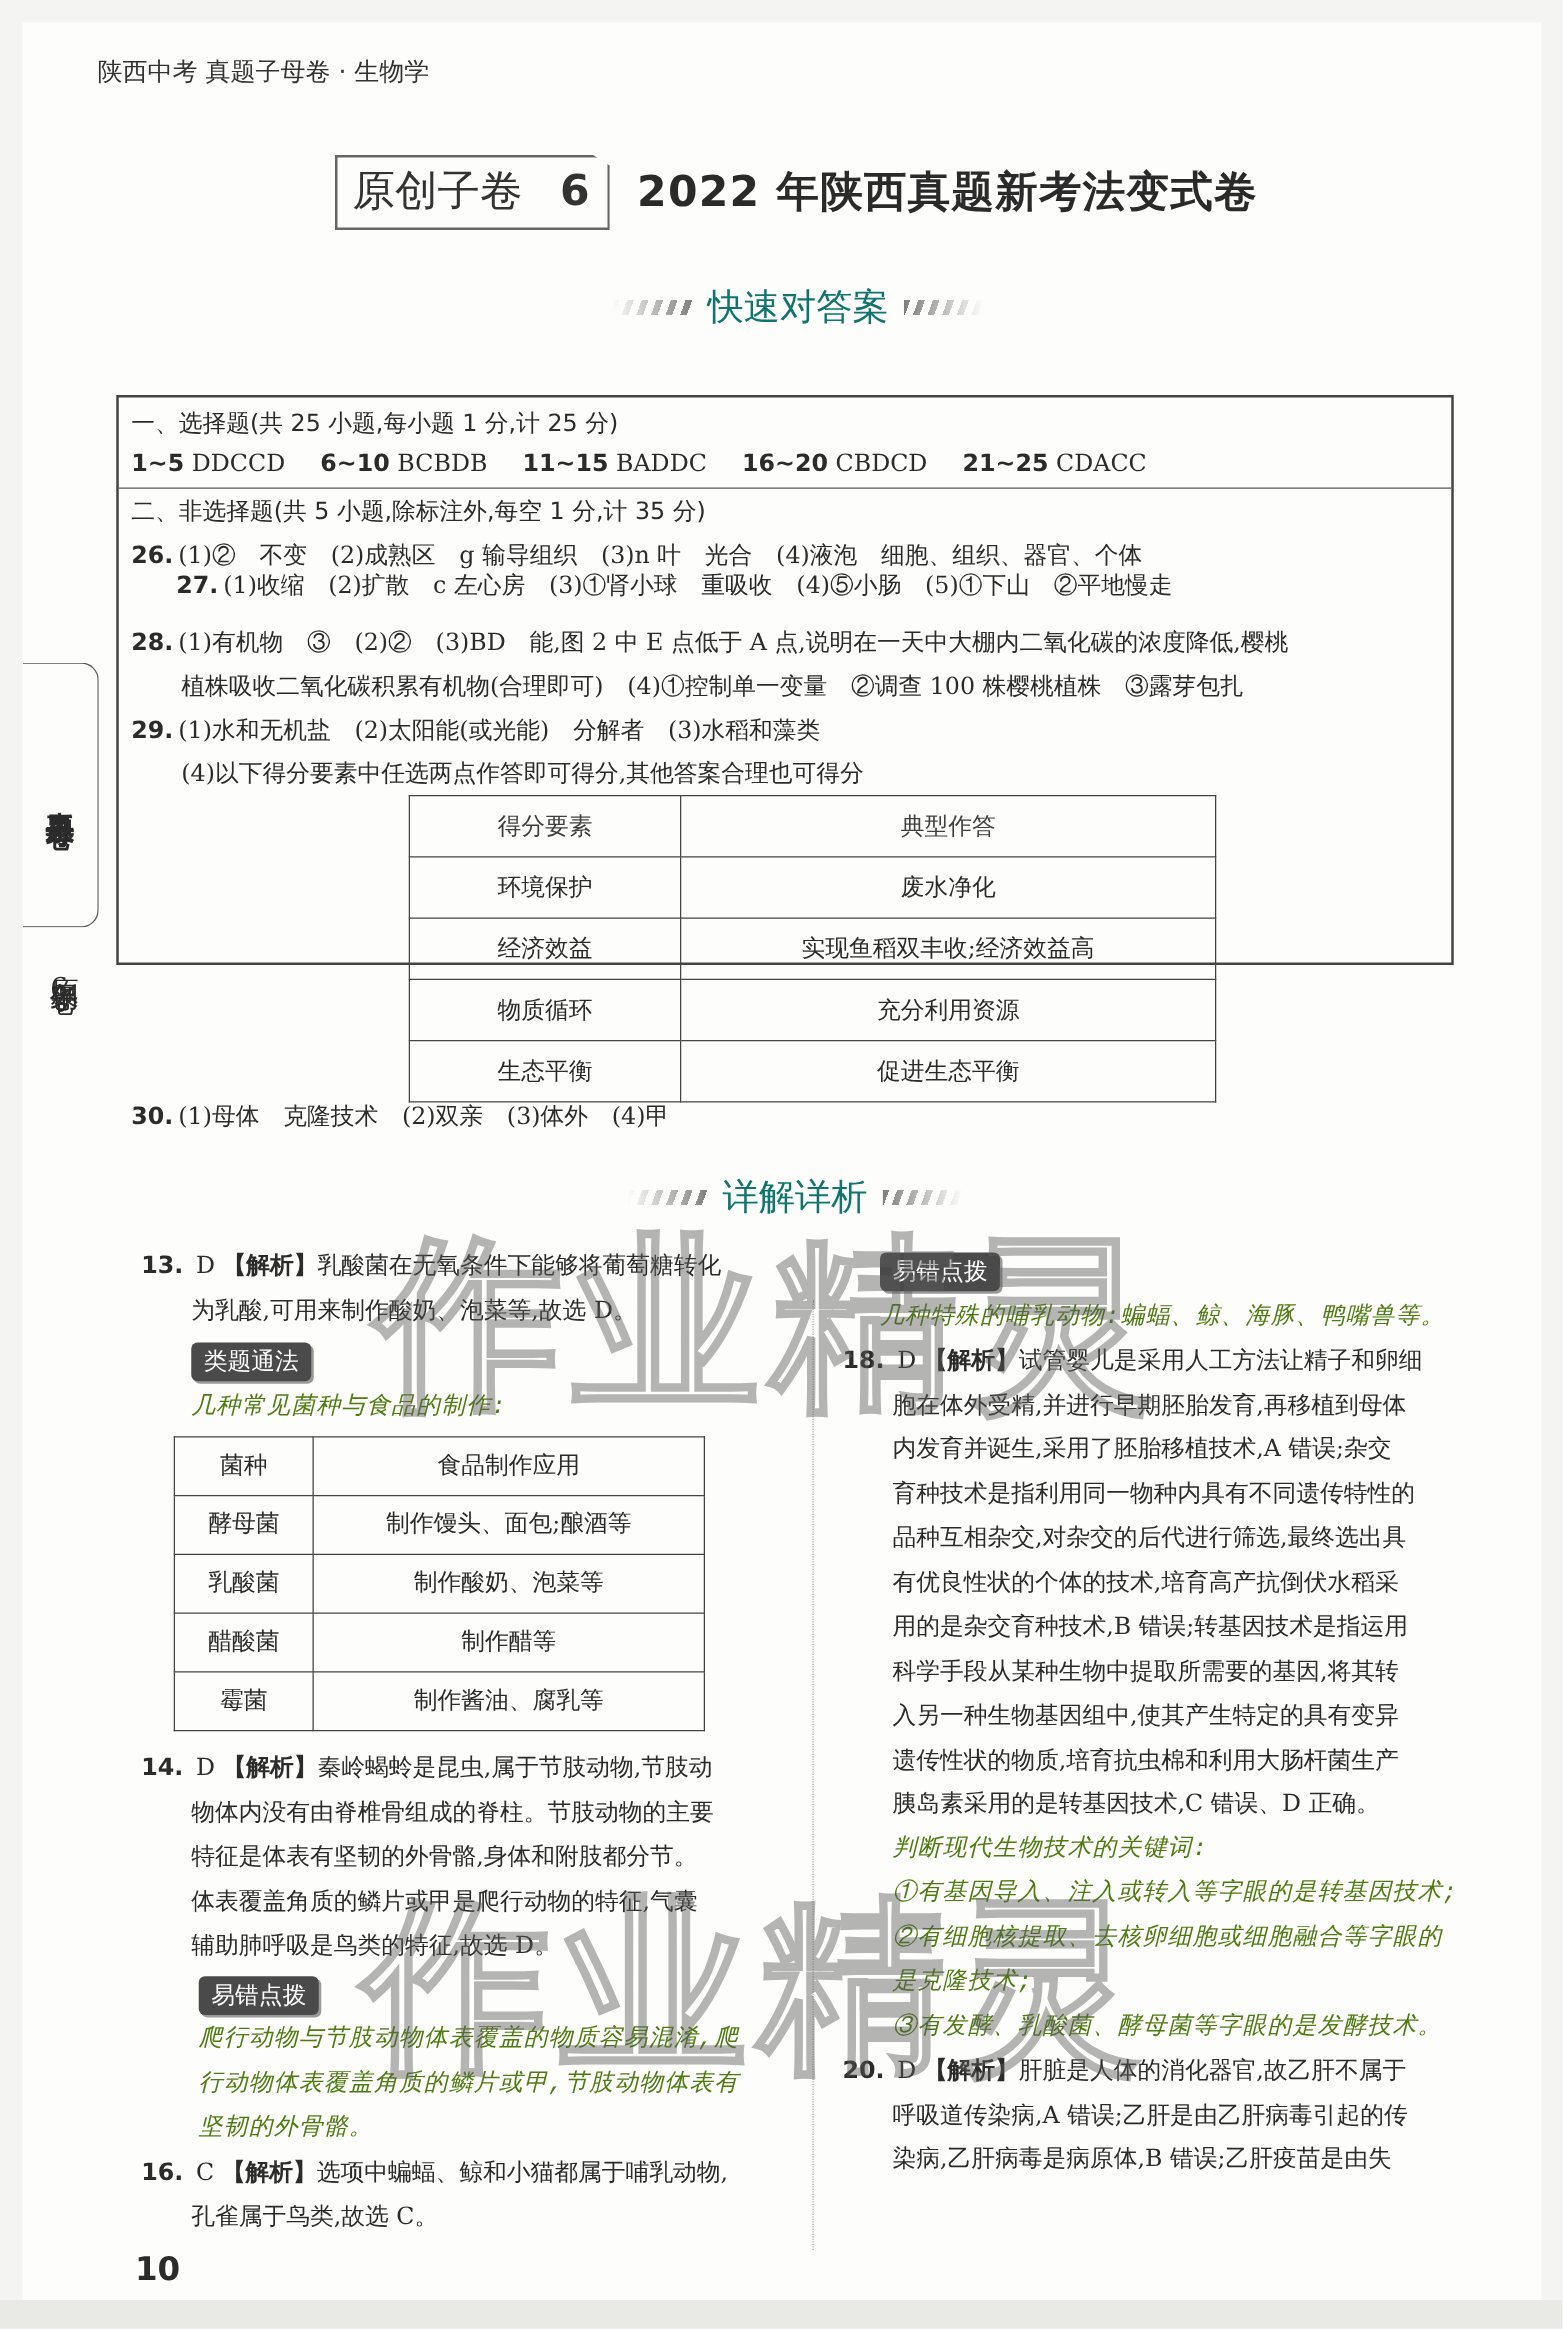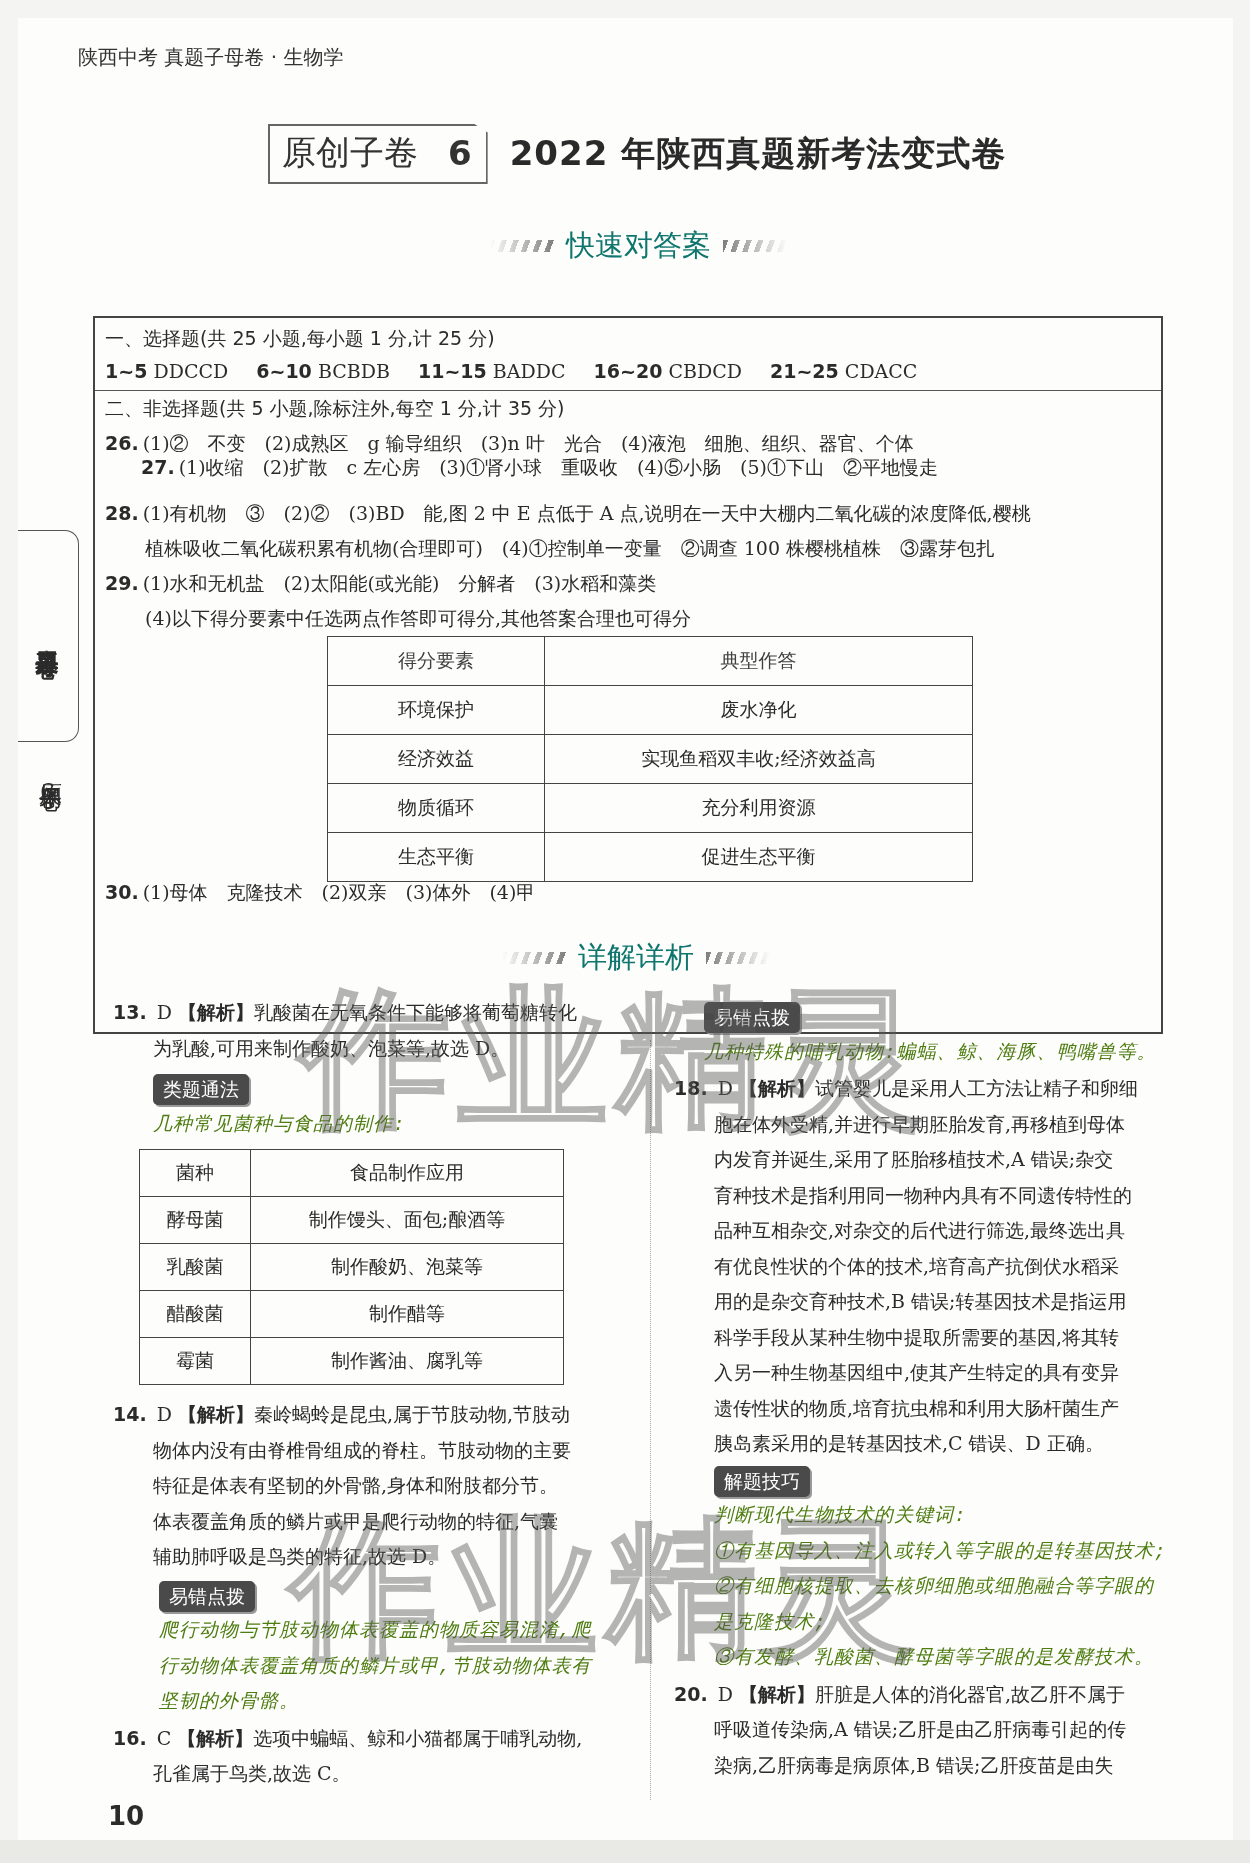--- a/index.html
+++ b/index.html
@@ -31,21 +31,21 @@
     .section-head {
       position: absolute; display: flex; align-items: center; font-size: 29px;
       font-family: "DejaVu Sans", sans-serif; color: #0f766e;
     }
     .stripes { display: inline-block; width: 64px; height: 12px; margin: 0 12px;
       background: repeating-linear-gradient(110deg, #555 0 5px, transparent 5px 11px); opacity: .75; }
     .stripes.fade-l { -webkit-mask-image: linear-gradient(90deg, transparent, #000); mask-image: linear-gradient(90deg, transparent, #000); }
     .stripes.fade-r { -webkit-mask-image: linear-gradient(90deg, #000, transparent); mask-image: linear-gradient(90deg, #000, transparent); }
 
     .answer-box {
-      position: absolute; left: 93px; top: 316px; width: 1070px; height: 718px;
+      position: absolute; left: 93px; top: 316px; width: 1070px; height: 456px;
       border: 2px solid #444; box-sizing: border-box;
     }
     .ab-row { position: absolute; left: 10px; font-size: 19px; white-space: nowrap; }
     .ab-divider { position: absolute; left: 0; right: 0; border-top: 1.5px solid #555; }
     .qnum { font-family: "DejaVu Sans", sans-serif; font-weight: bold; font-size: 19px; margin-right: 4px; }
     .head-cn { font-family: "DejaVu Sans", sans-serif; }
     .mc-item { margin-right: 22px; }
     .mc-range { font-family: "DejaVu Sans", sans-serif; font-weight: bold; }
 
     table.score { position: absolute; left: 232px; top: 318px; border-collapse: collapse; width: 646px; font-size: 19px; }
@@ -220,21 +220,20 @@
   <p class="indent">胞在体外受精,并进行早期胚胎发育,再移植到母体</p>
   <p class="indent">内发育并诞生,采用了胚胎移植技术,A 错误;杂交</p>
   <p class="indent">育种技术是指利用同一物种内具有不同遗传特性的</p>
   <p class="indent">品种互相杂交,对杂交的后代进行筛选,最终选出具</p>
   <p class="indent">有优良性状的个体的技术,培育高产抗倒伏水稻采</p>
   <p class="indent">用的是杂交育种技术,B 错误;转基因技术是指运用</p>
   <p class="indent">科学手段从某种生物中提取所需要的基因,将其转</p>
   <p class="indent">入另一种生物基因组中,使其产生特定的具有变异</p>
   <p class="indent">遗传性状的物质,培育抗虫棉和利用大肠杆菌生产</p>
   <p class="indent">胰岛素采用的是转基因技术,C 错误、D 正确。</p>
-  <p style="padding-left:40px; margin-top:2px;"><span class="tag">解题技巧</span></p>
   <p class="indent note">判断现代生物技术的关键词:</p>
   <p class="indent note">①有基因导入、注入或转入等字眼的是转基因技术;</p>
   <p class="indent note">②有细胞核提取、去核卵细胞或细胞融合等字眼的</p>
   <p class="indent note">是克隆技术;</p>
   <p class="indent note">③有发酵、乳酸菌、酵母菌等字眼的是发酵技术。</p>
   <p><span class="qnum">20.</span> <span>D</span>&nbsp;<span class="jiexi">【解析】</span><span>肝脏是人体的消化器官,故乙肝不属于</span></p>
   <p class="indent">呼吸道传染病,A 错误;乙肝是由乙肝病毒引起的传</p>
   <p class="indent">染病,乙肝病毒是病原体,B 错误;乙肝疫苗是由失</p>
 </div>
 

